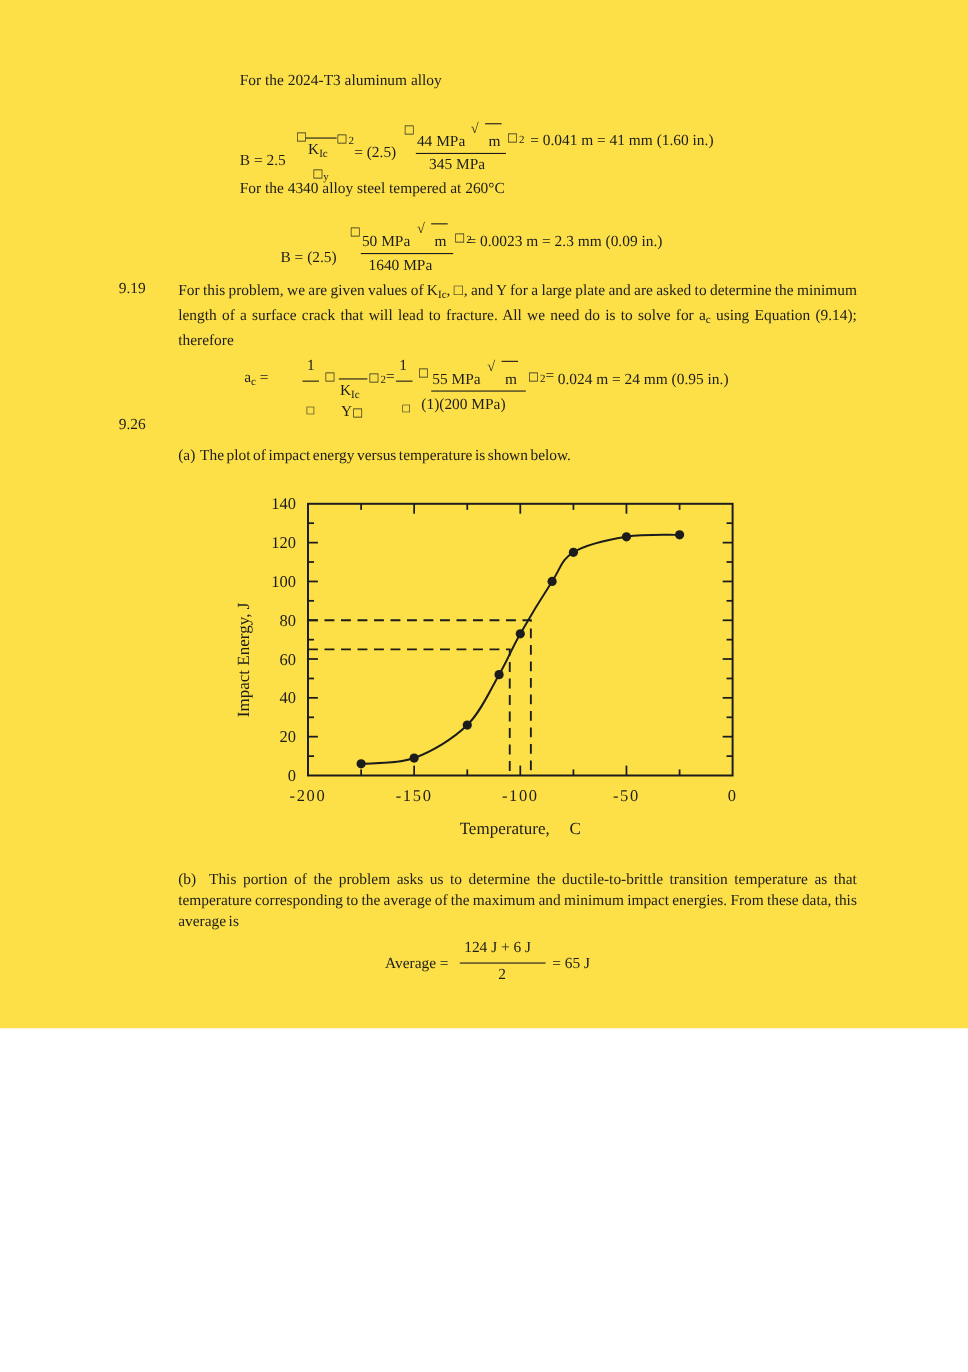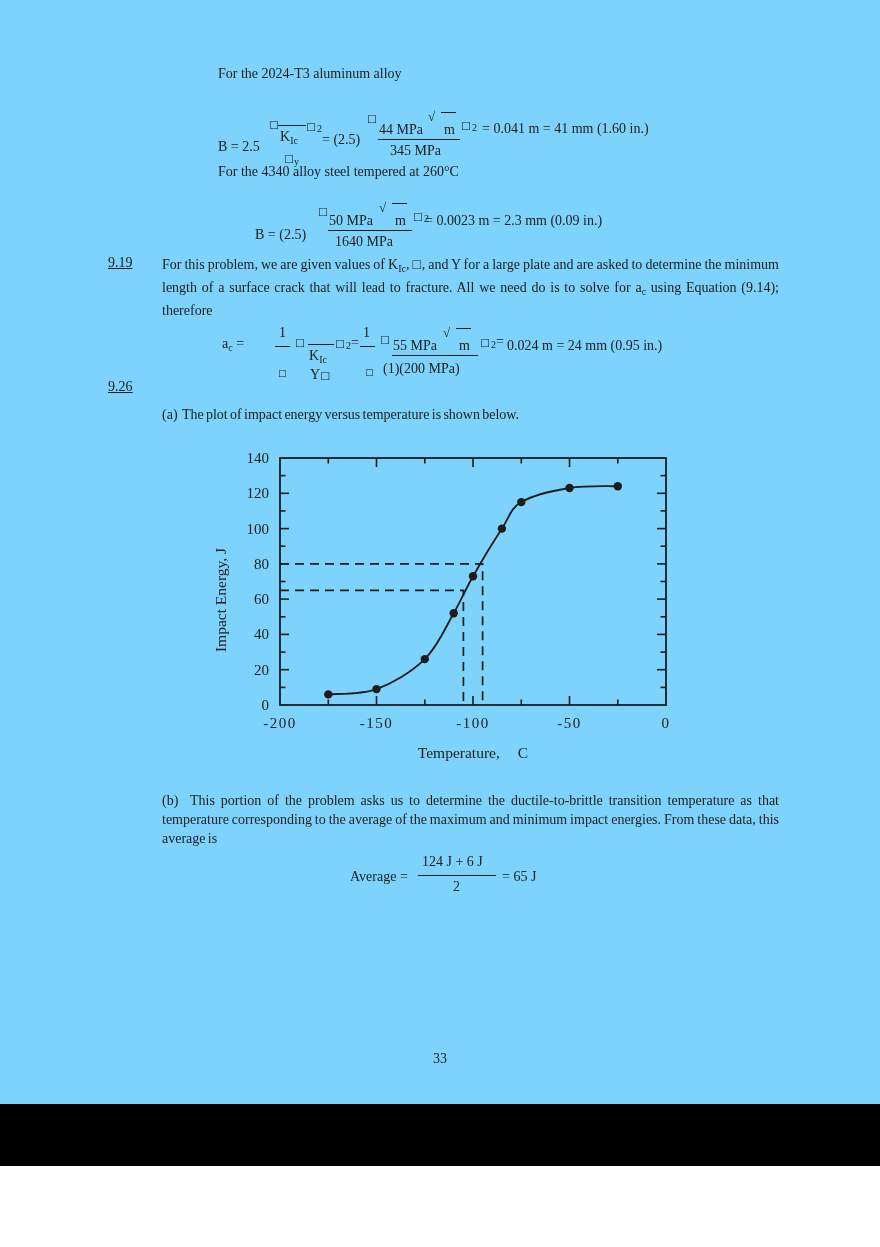--- a/index.html
+++ b/index.html
@@ -1,21 +1,21 @@
 <!DOCTYPE html>
 <html><head>
 <meta charset="utf-8">
 <style>
   html,body{margin:0;padding:0;background:#fff;}
-  .page{position:relative;width:880px;height:1166px;background:#7dd3fc;overflow:hidden;
+  .page{position:relative;width:880px;height:935px;background:#fde047;overflow:hidden;
         font-family:"Liberation Serif",serif;color:#1c1c1c;}
   .line{position:absolute;font-size:14px;white-space:nowrap;}
   .para{position:absolute;left:162px;width:617px;font-size:14px;line-height:19px;
         text-align:justify;word-spacing:-1.2px;}
-  .pnum{position:absolute;left:108px;font-size:14px;text-decoration:underline;}
+  .pnum{position:absolute;left:108px;font-size:14px;}
   .eq{position:absolute;}
   .ei{position:absolute;font-size:14px;white-space:nowrap;line-height:1.1;}
   .bar{position:absolute;height:0;border-top:1.4px solid #1c1c1c;}
   .bx{font-family:"DejaVu Sans",sans-serif;font-size:10.5px;}
   .bxs{font-family:"DejaVu Sans",sans-serif;font-size:9px;}
   .sub{font-size:10px;vertical-align:-3px;}
   .exp{font-size:10px;vertical-align:-2px;margin-left:1px;}
   .seg-sub{font-size:10px;vertical-align:-3px;}
   .rad{font-size:13px;}
   .chart-svg{position:absolute;left:195px;top:440px;}

